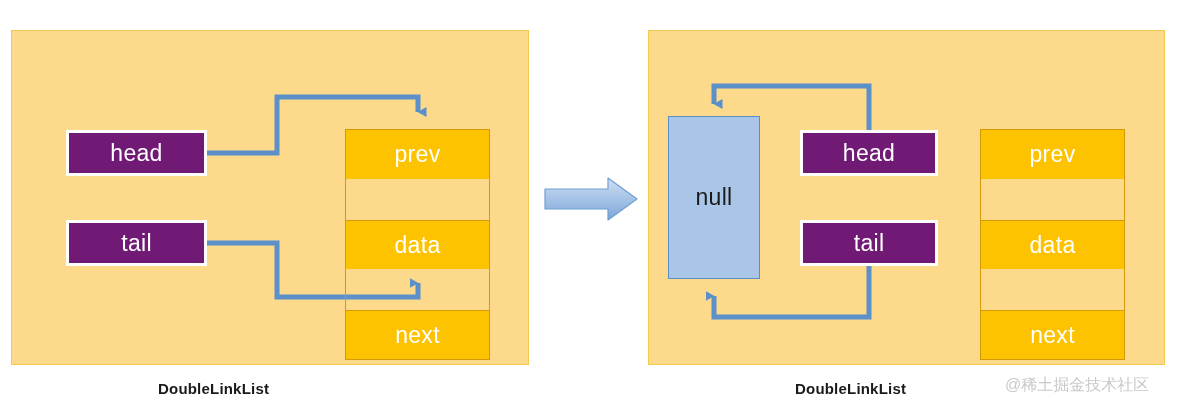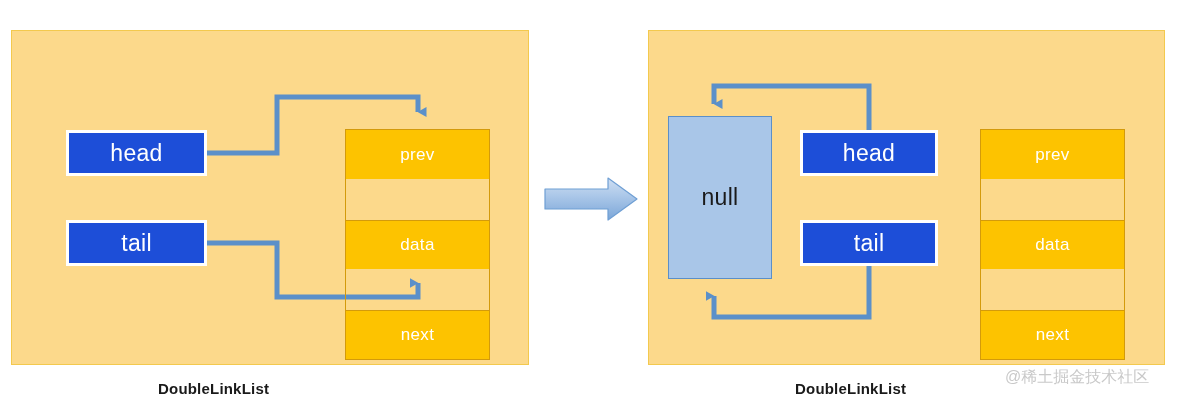--- a/index.html
+++ b/index.html
@@ -30,42 +30,42 @@
     position: absolute;
     box-sizing: border-box;
     display: flex;
     align-items: center;
     justify-content: center;
     font-size: 23px;
     letter-spacing: .3px;
     z-index: 4;
   }
   .box-green {
-    background: #1d4ed8;
+    background: #701a75;
     border: 3px solid #ffffff;
     color: #ffffff;
   }
   .box-null {
     background: #a9c6e8;
     border: 1px solid #5b8fc9;
     color: #1a1a1a;
   }
 
   
   .node {
     position: absolute;
     box-sizing: border-box;
     border: 1px solid #d39a0b;
     z-index: 4;
   }
   .node-cell {
     box-sizing: border-box;
     background: #fdc300;
     color: #ffffff;
-    font-size: 17px;
+    font-size: 23px;
     height: 49px;
     display: flex;
     align-items: center;
     justify-content: center;
     letter-spacing: .3px;
   }
   .node-cell + .node-cell { border-top: 1px solid #d39a0b; margin-top: 41px; }
 
   
   .wires {
@@ -86,21 +86,21 @@
     color: #1a1a1a;
     white-space: nowrap;
     letter-spacing: .2px;
   }
   #caption-left  { left: 158px; top: 380px; }
   #caption-right { left: 795px; top: 380px; }
 
   #watermark {
     position: absolute;
     left: 1005px;
-    top: 367px;
+    top: 375px;
     font-size: 16px;
     color: #c9c9c9;
     white-space: nowrap;
   }
 </style>
 </head>
 <body>
 
 <div class="panel" id="panel-left"></div>
 
@@ -150,21 +150,21 @@
 <div class="node" id="node-left" style="left:345px; top:129px; width:145px;">
   <div class="node-cell">prev</div>
   <div class="node-cell">data</div>
   <div class="node-cell">next</div>
 </div>
 
 <div class="caption" id="caption-left">DoubleLinkList</div>
 
 <div class="panel" id="panel-right"></div>
 
-<div class="box box-null" id="null-box" style="left:668px; top:116px; width:104px; height:163px;">
+<div class="box box-null" id="null-box" style="left:668px; top:116px; width:92px; height:163px;">
   <span>null</span>
 </div>
 
 <div class="box box-green" id="head-right" style="left:800px; top:130px; width:138px; height:46px;">
   <span>head</span>
 </div>
 <div class="box box-green" id="tail-right" style="left:800px; top:220px; width:138px; height:46px;">
   <span>tail</span>
 </div>
 

